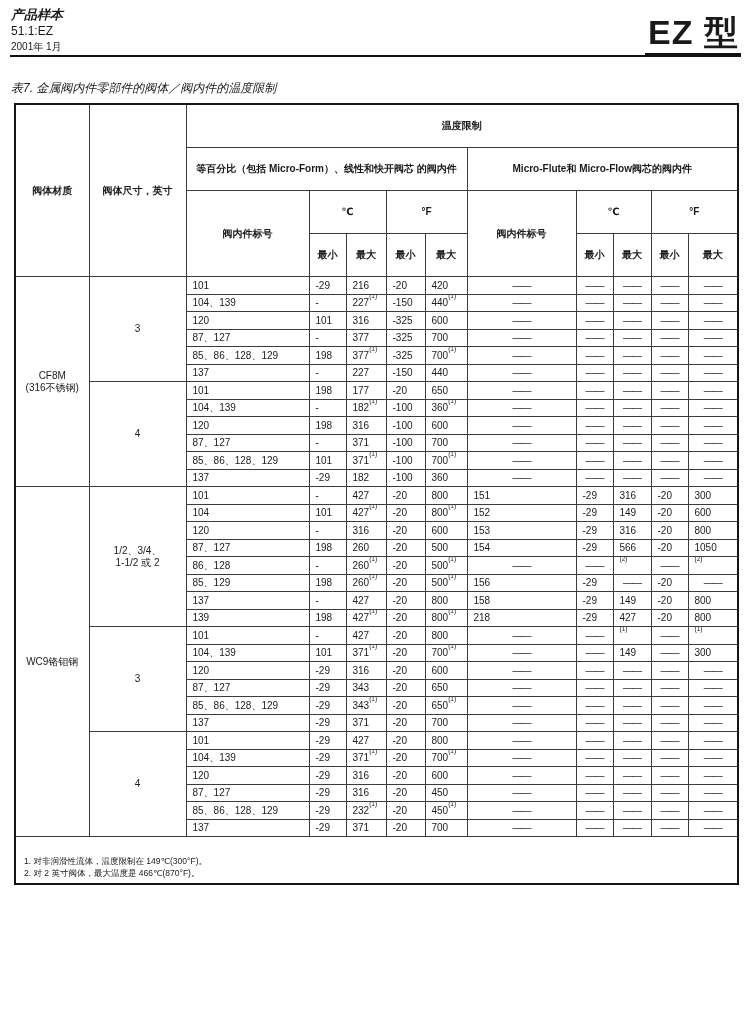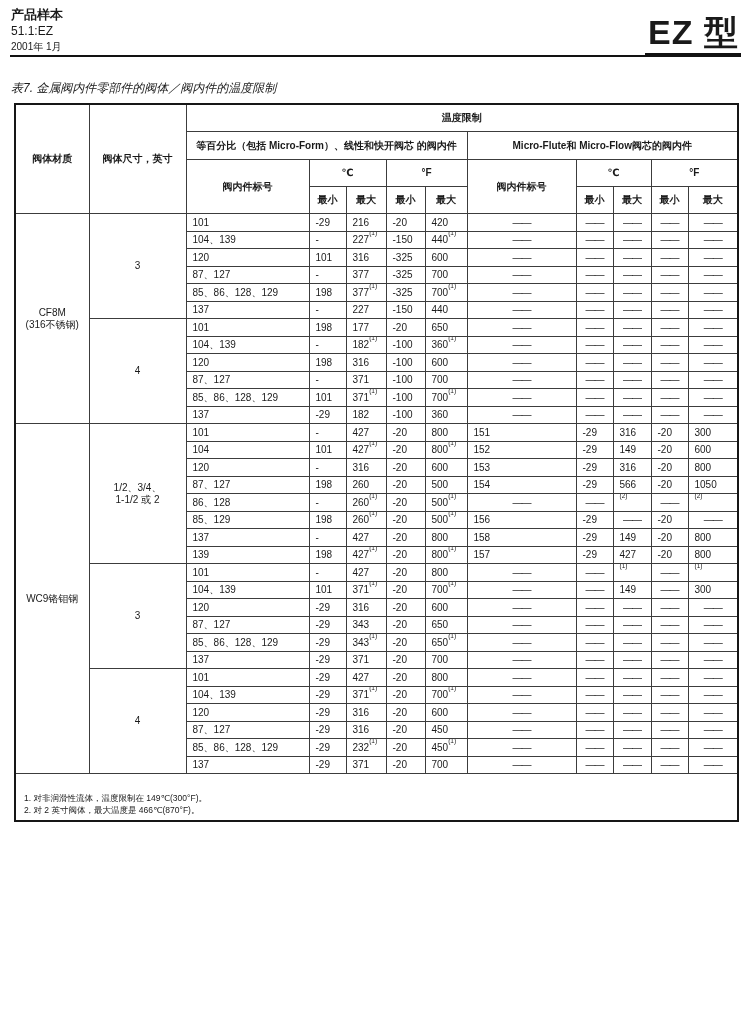--- a/index.html
+++ b/index.html
@@ -3,40 +3,40 @@
 <meta charset="utf-8">
 <style>
   * { margin:0; padding:0; box-sizing:border-box; }
   html,body { background:#fff; }
   body {
     width:751px; height:1012px; position:relative;
     font-family:"Liberation Sans","DejaVu Sans",sans-serif;
     color:#1a1a1a;
   }
   .doc-header { position:absolute; top:7px; left:11px; }
-  .doc-type  { font-size:13px; font-weight:bold; line-height:16px; }
+  .doc-type  { font-size:13px; font-weight:bold; line-height:16px;font-style:italic; }
   .doc-num   { font-size:12px; line-height:16px; }
   .doc-date  { font-size:10px; line-height:16px; }
   .product-name {
     position:absolute; top:13px; right:12px;
     font-size:34px; font-weight:bold; letter-spacing:1px; line-height:38px;
   }
   .header-rule  { position:absolute; top:55px; left:10px; width:731px; height:1.5px; background:#121212; }
   .product-rule { position:absolute; top:52.5px; right:10px; width:96px; height:4px; background:#121212; }
   .table-title  { position:absolute; top:80px; left:11px; font-size:12px; font-weight:normal; font-style:italic; }
 
   table.limits {
     position:absolute; top:103px; left:14px; width:723px;
     border-collapse:collapse; table-layout:fixed;
     border:2px solid #161616;
   }
   .limits th, .limits td { border:1px solid #3c3c3c; overflow:hidden; }
   .limits th {
     font-size:10px; font-weight:bold; text-align:center; vertical-align:middle;
-    padding:7px 2px; line-height:12px;
+    padding:15px 2px; line-height:12px;
   }
   .limits thead tr.r1 { height:21px; }
   .limits thead tr.r2 { height:28px; }
   .limits thead tr.r3 { height:23px; }
   .limits thead tr.r4 { height:15px; }
   .limits tbody tr { height:17.5px; }
   .limits tbody td {
     font-size:10px; vertical-align:middle; padding:0 2px 0 6px; line-height:11px;
     white-space:nowrap;
   }
@@ -341,21 +341,21 @@
         <td>149</td>
         <td>-20</td>
         <td>800</td>
       </tr>
       <tr>
         <td>139</td>
         <td>198</td>
         <td>427<sup>(1)</sup></td>
         <td>-20</td>
         <td>800<sup>(1)</sup></td>
-        <td>157</td>
+        <td>218</td>
         <td>-29</td>
         <td>427</td>
         <td>-20</td>
         <td>800</td>
       </tr>
       <tr>
         <td rowspan="6" class="size">3</td>
         <td>101</td>
         <td>-</td>
         <td>427</td>

